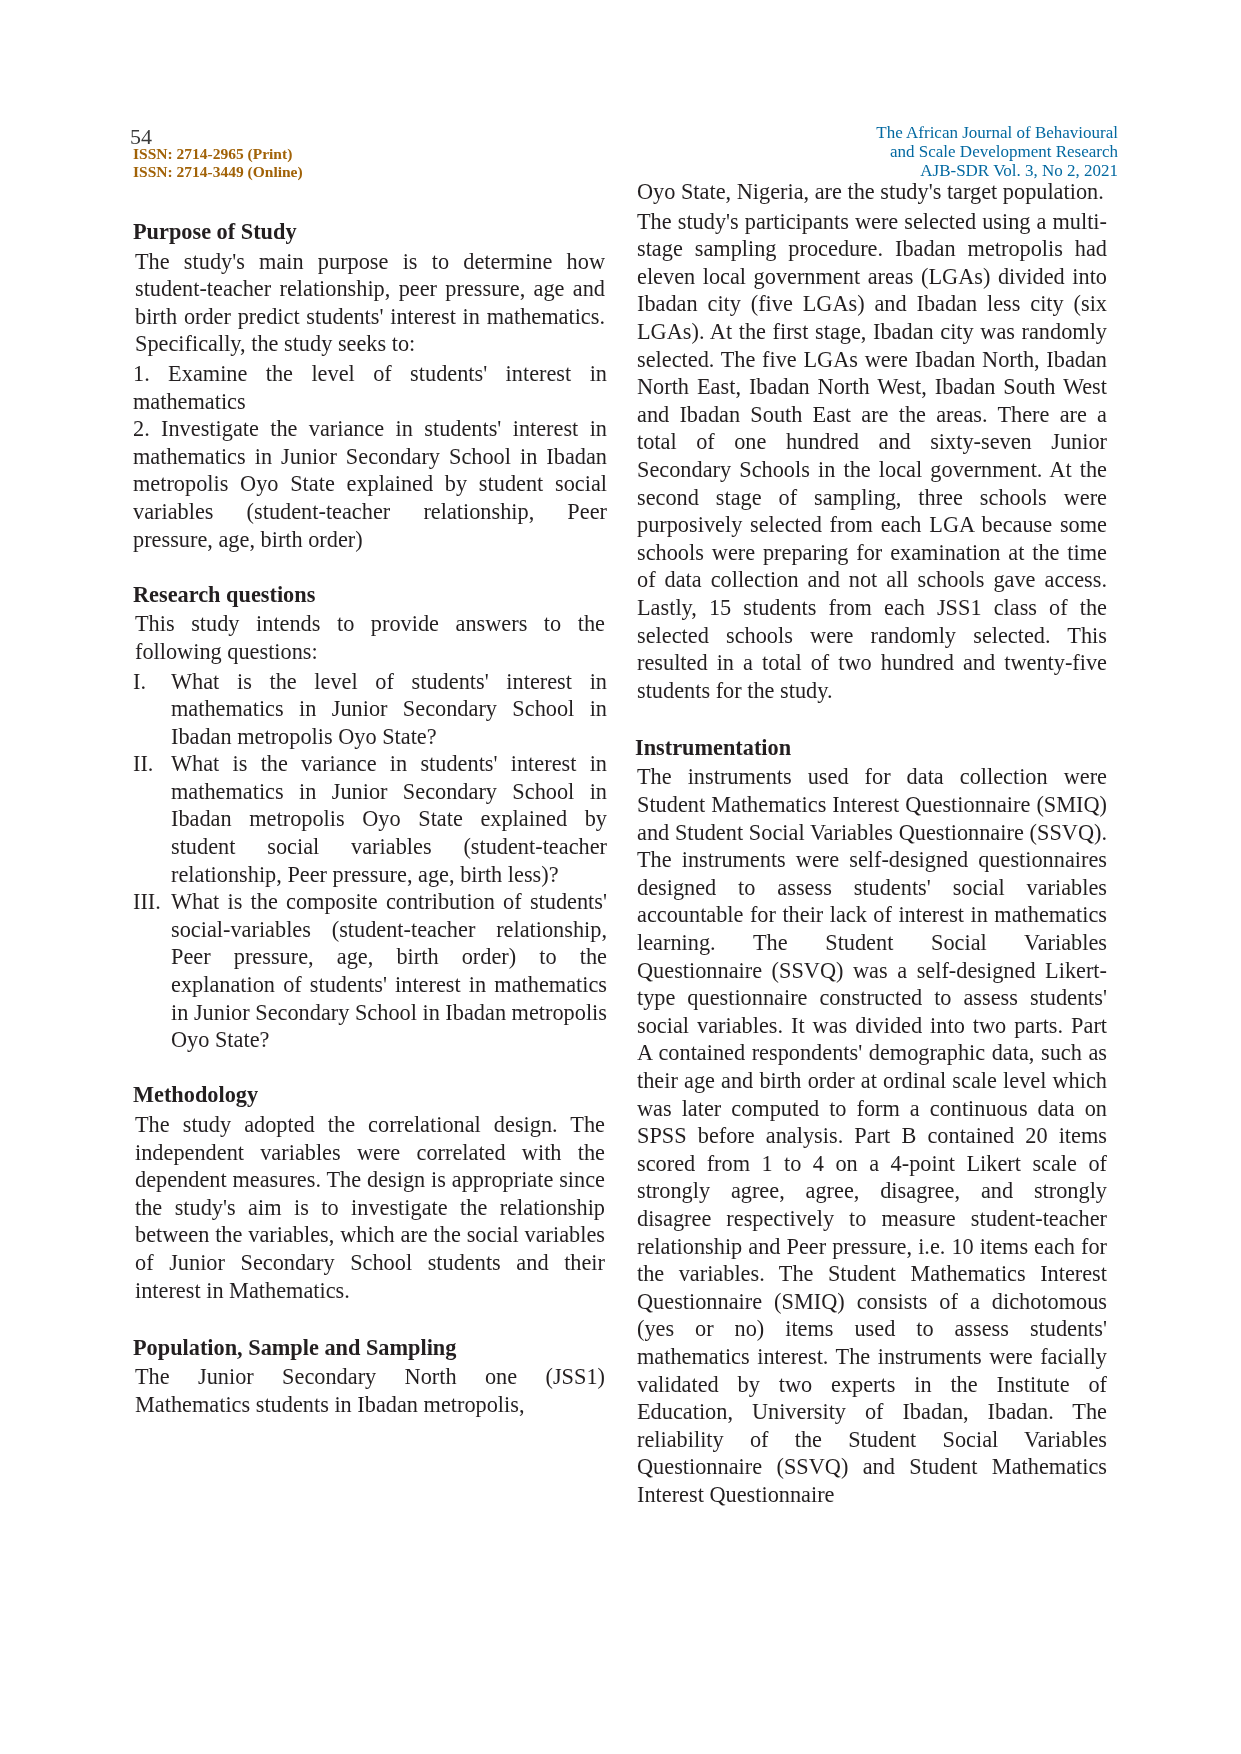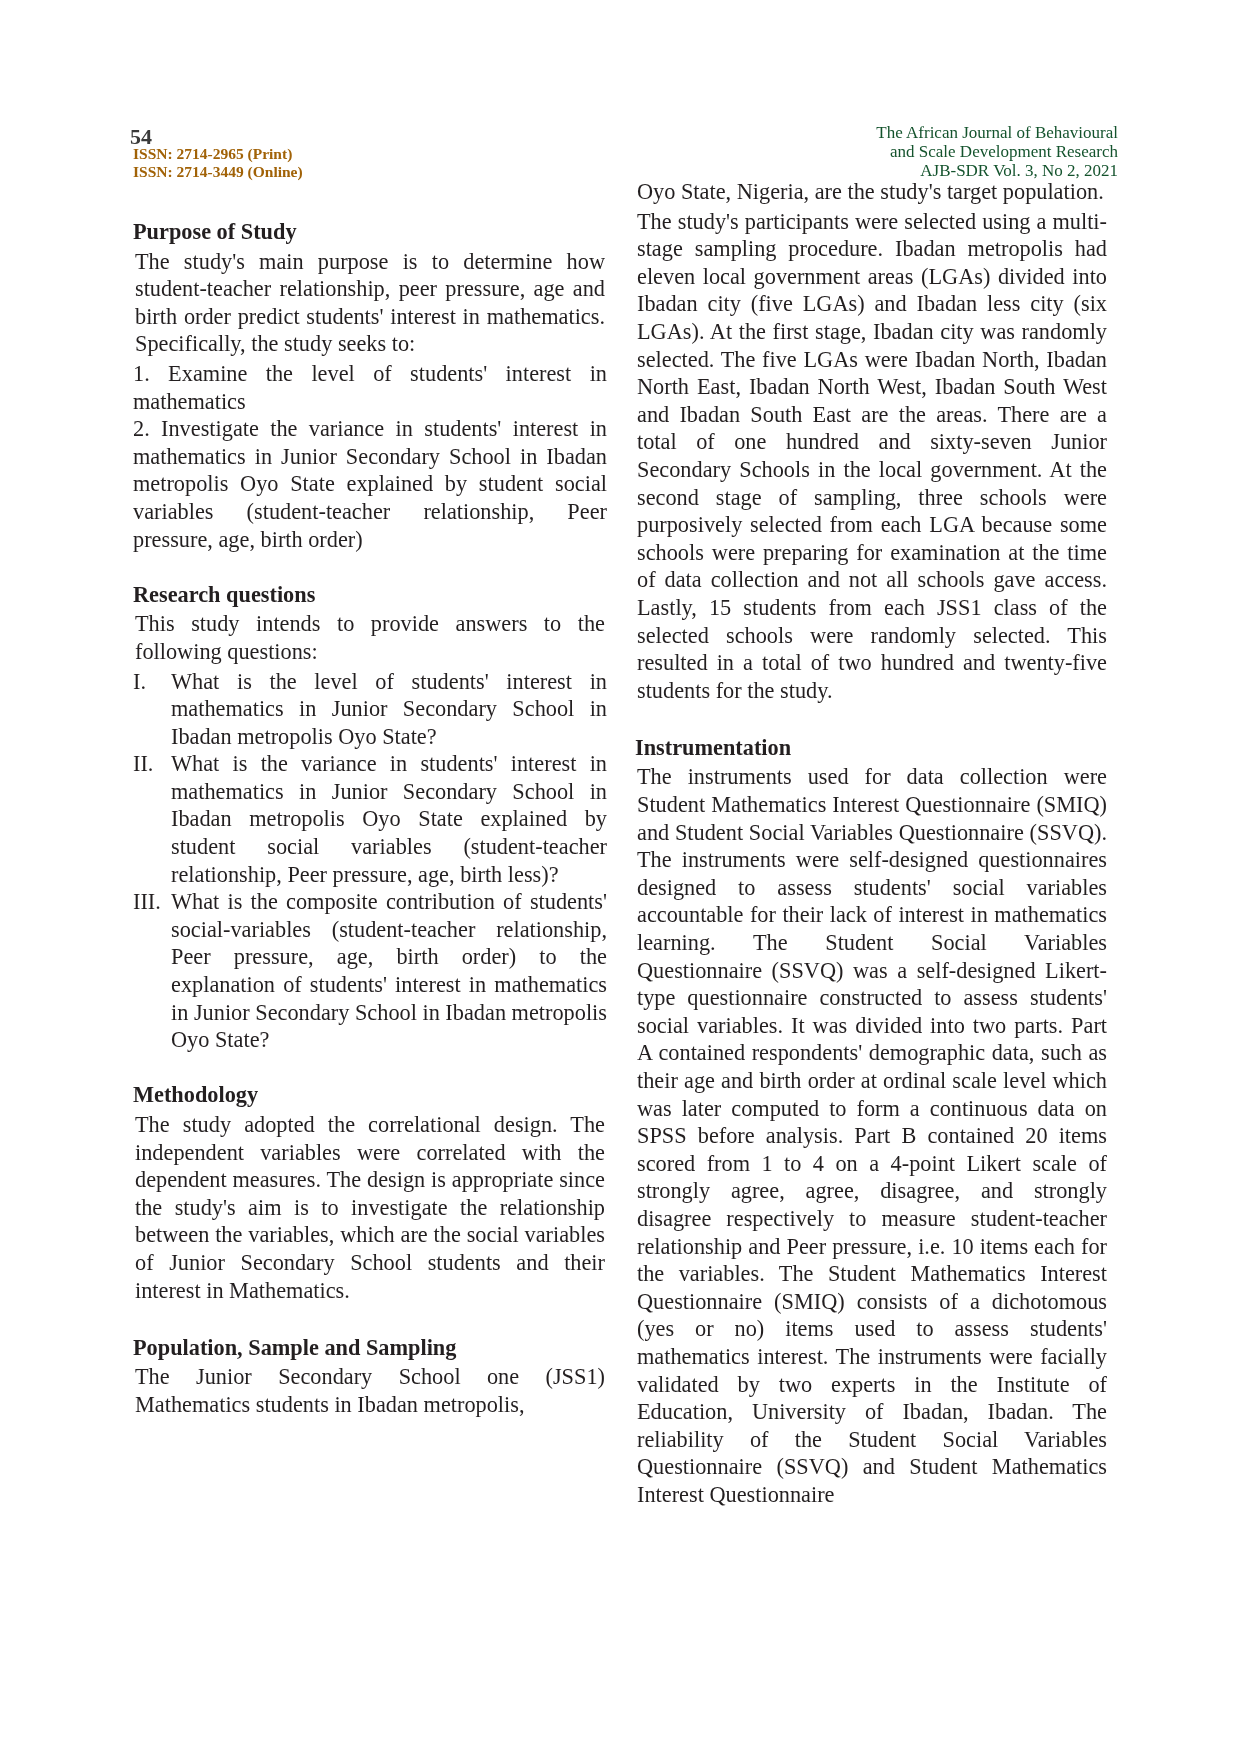--- a/index.html
+++ b/index.html
@@ -3,29 +3,29 @@
   <meta charset="utf-8">
   <style>
     html, body { margin: 0; padding: 0; background: #ffffff; }
     body {
       width: 1241px; height: 1754px; position: relative; overflow: hidden;
       font-family: "Liberation Serif", "DejaVu Serif", serif;
       color: #231f20;
     }
     .page-number {
       position: absolute; left: 130px; top: 126px;
-      font-size: 22px; font-weight: bold; color: #3a3a3a; line-height: 22px;
+      font-size: 22px; font-weight: normal; color: #3a3a3a; line-height: 22px;
     }
     .issn {
       position: absolute; left: 133px; top: 145px;
       font-size: 15.5px; font-weight: bold; line-height: 18px; color: #a16207;
     }
     .journal-header {
       position: absolute; right: 123px; top: 123px; width: 460px;
-      text-align: right; font-size: 17px; line-height: 19px; color: #14532d;
+      text-align: right; font-size: 17px; line-height: 19px; color: #0369a1;
     }
     .column {
       position: absolute; top: 176px; width: 474px;
       font-size: 22.3px; line-height: 27.6px;
       text-align: justify;
     }
     .col-left { left: 133px; top: 218px; }
     .col-right { left: 635px; }
     .heading { font-weight: bold; display: block; }
     p { margin: 2px; }
@@ -79,21 +79,21 @@
     </ul>
   </section>
   <div class="gap"></div>
   <section>
     <span class="heading">Methodology</span>
     <p>The study adopted the correlational design. The independent variables were correlated with the dependent measures. The design is appropriate since the study's aim is to investigate the relationship between the variables, which are the social variables of Junior Secondary School students and their interest in Mathematics.</p>
   </section>
   <div class="gap"></div>
   <section>
     <span class="heading">Population, Sample and Sampling</span>
-    <p>The Junior Secondary School one (JSS1) Mathematics students in Ibadan metropolis,</p>
+    <p>The Junior Secondary North one (JSS1) Mathematics students in Ibadan metropolis,</p>
   </section>
 </div>
 
 <div class="column col-right">
   <p>Oyo State, Nigeria, are the study's target population.</p>
   <p>The study's participants were selected using a multi-stage sampling procedure. Ibadan metropolis had eleven local government areas (LGAs) divided into Ibadan city (five LGAs) and Ibadan less city (six LGAs). At the first stage, Ibadan city was randomly selected. The five LGAs were Ibadan North, Ibadan North East, Ibadan North West, Ibadan South West and Ibadan South East are the areas. There are a total of one hundred and sixty-seven Junior Secondary Schools in the local government. At the second stage of sampling, three schools were purposively selected from each LGA because some schools were preparing for examination at the time of data collection and not all schools gave access. Lastly, 15 students from each JSS1 class of the selected schools were randomly selected. This resulted in a total of two hundred and twenty-five students for the study.</p>
   <div class="gap"></div>
   <section>
     <span class="heading">Instrumentation</span>
     <p>The instruments used for data collection were Student Mathematics Interest Questionnaire (SMIQ) and Student Social Variables Questionnaire (SSVQ). The instruments were self-designed questionnaires designed to assess students' social variables accountable for their lack of interest in mathematics learning. The Student Social Variables Questionnaire (SSVQ) was a self-designed Likert-type questionnaire constructed to assess students' social variables. It was divided into two parts. Part A contained respondents' demographic data, such as their age and birth order at ordinal scale level which was later computed to form a continuous data on SPSS before analysis. Part B contained 20 items scored from 1 to 4 on a 4-point Likert scale of strongly agree, agree, disagree, and strongly disagree respectively to measure student-teacher relationship and Peer pressure, i.e. 10 items each for the variables. The Student Mathematics Interest Questionnaire (SMIQ) consists of a dichotomous (yes or no) items used to assess students' mathematics interest. The instruments were facially validated by two experts in the Institute of Education, University of Ibadan, Ibadan. The reliability of the Student Social Variables Questionnaire (SSVQ) and Student Mathematics Interest Questionnaire</p>

